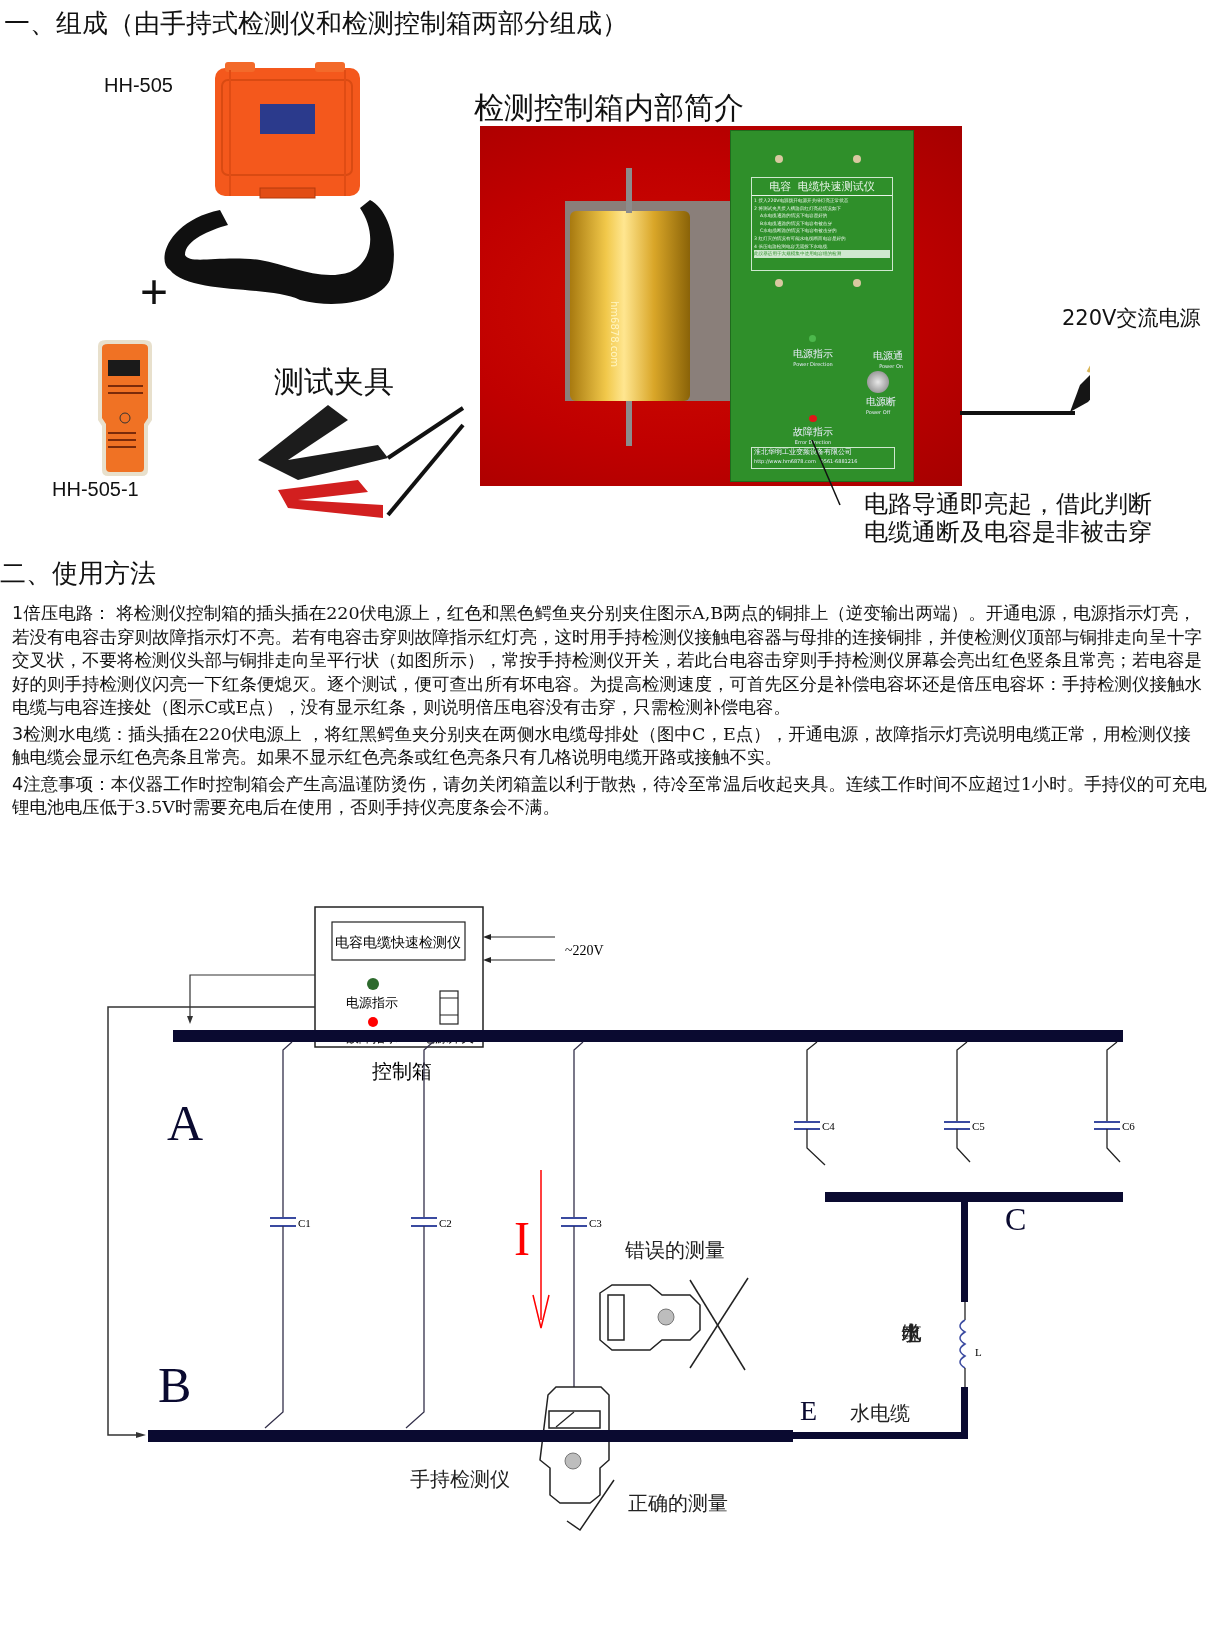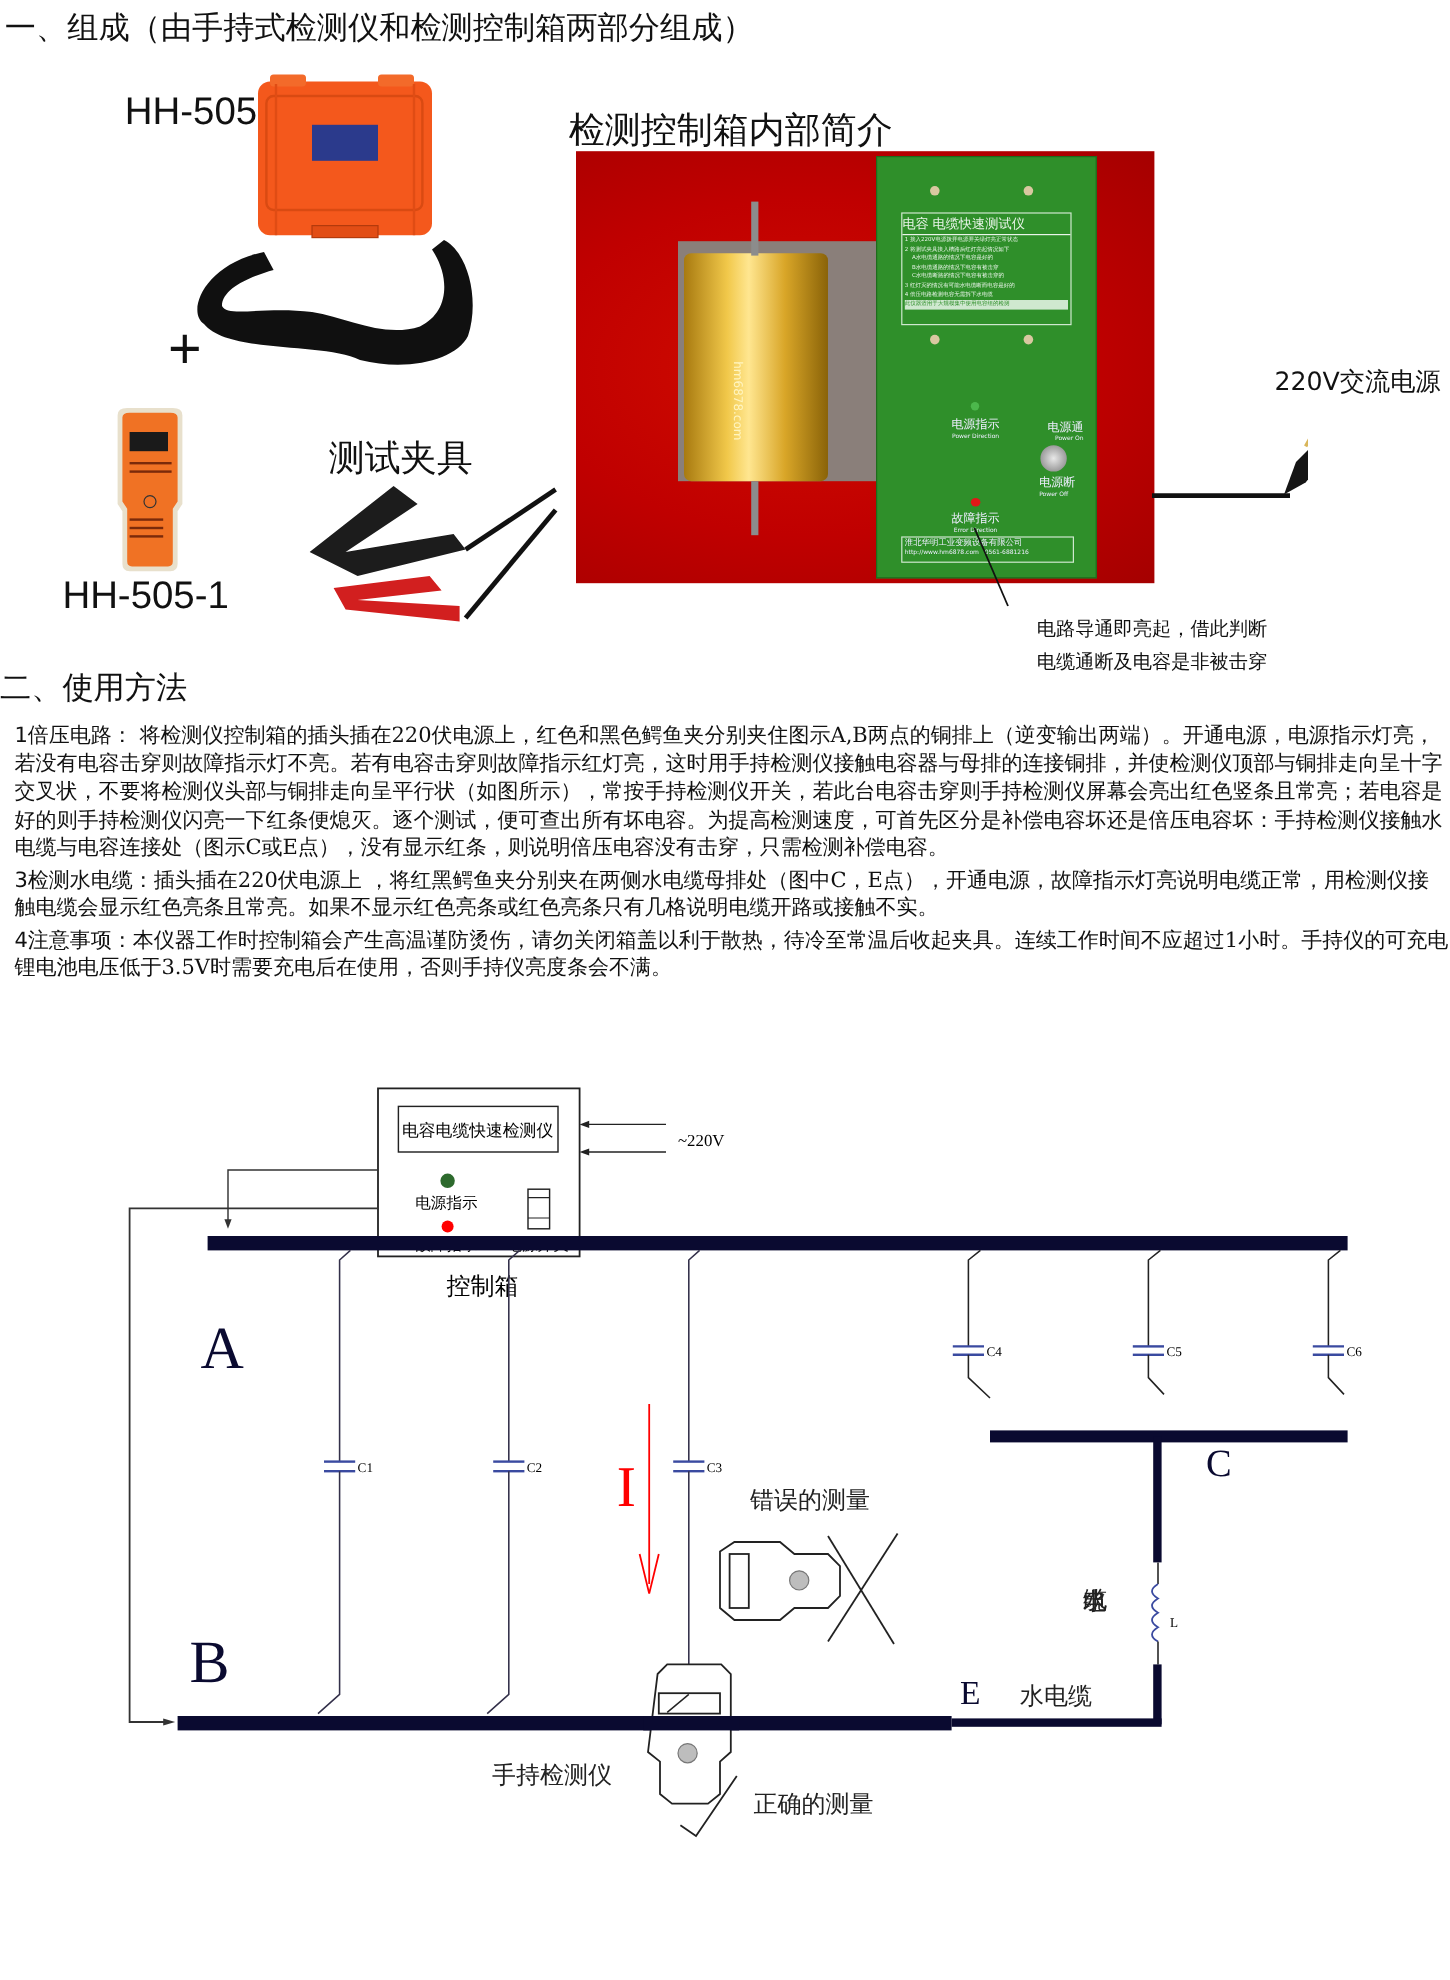--- a/index.html
+++ b/index.html
@@ -1,19 +1,19 @@
 <!DOCTYPE html>
 <html><head>
 <meta charset="utf-8">
 <style>
   html,body{margin:0;padding:0;background:#fff;}
   body{width:1208px;height:1650px;position:relative;overflow:hidden;font-family:"DejaVu Sans",sans-serif;color:#111;}
   .abs{position:absolute;}
   .h1{font-size:26px;font-family:"DejaVu Sans",sans-serif;white-space:nowrap;}
-  .model{font-size:32px;font-family:"Liberation Sans",sans-serif;white-space:nowrap;}
+  .model{font-size:20px;font-family:"Liberation Sans",sans-serif;white-space:nowrap;}
   .label{font-size:30px;white-space:nowrap;}
   .para{font-size:17.5px;line-height:23.5px;font-family:"DejaVu Serif",serif;}
   .para .lead{font-family:"DejaVu Sans",sans-serif;}
   .para p{margin:0 0 3px 12px;}
   svg text{font-family:"DejaVu Sans",sans-serif;}
   .serif{font-family:"Liberation Serif",serif !important;}
 </style>
 </head>
 <body>
 
@@ -65,21 +65,21 @@
   <div class="abs" style="left:90px;top:85px;width:120px;height:190px;background:linear-gradient(90deg,#a87a10,#f1c84a 30%,#ffe690 45%,#d9a628 70%,#8a6308);border-radius:6px;">
     <div class="abs" style="left:50px;top:90px;color:#fff5c0;font-size:10px;transform:rotate(90deg);transform-origin:left top;white-space:nowrap;">hm6878.com</div>
   </div>
   <div class="abs" style="left:146px;top:42px;width:6px;height:45px;background:#8c8c8c;"></div>
   <div class="abs" style="left:146px;top:275px;width:6px;height:45px;background:#8c8c8c;"></div>
 
   <div class="abs" style="left:250px;top:4px;width:182px;height:350px;background:#2f8f2a;border:1px solid #1e6b1c;">
     <div class="abs" style="left:44px;top:24px;width:8px;height:8px;border-radius:50%;background:#d9c8a0;"></div>
     <div class="abs" style="left:122px;top:24px;width:8px;height:8px;border-radius:50%;background:#d9c8a0;"></div>
     <div class="abs" style="left:20px;top:46px;width:140px;height:92px;border:1px solid #cfe8cf;">
-      <div style="color:#eaf5ea;font-size:11px;text-align:left;font-family:Liberation Sans, sans-serif;border-bottom:1px solid #eaf5ea;padding:1px 0;">电容 电缆快速测试仪</div>
+      <div style="color:#eaf5ea;font-size:11px;text-align:center;font-family:Liberation Mono, monospace;border-bottom:1px solid #eaf5ea;padding:1px 0;">电容 电缆快速测试仪</div>
       <div style="color:#eaf5ea;font-size:4.6px;line-height:7.6px;padding:1px 2px;">
         <div>1 接入220V电源拨开电源开关绿灯亮正常状态</div>
         <div>2 将测试夹具接入槽路后红灯亮起情况如下</div>
         <div style="padding-left:6px">A水电缆通路的情况下电容是好的</div>
         <div style="padding-left:6px">B水电缆通路的情况下电容有被击穿</div>
         <div style="padding-left:6px">C水电缆断路的情况下电容有被击穿的</div>
         <div>3 红灯灭的情况有可能水电缆断而电容是好的</div>
         <div>4 倍压电路检测电容无需拆下水电缆</div>
         <div style="background:#cfe8cf;color:#2f8f2a;">此仪器适用于大规模集中使用电容组的检测</div>
       </div>
@@ -118,21 +118,21 @@
   <line x1="0" y1="73" x2="115" y2="73" stroke="#111" stroke-width="4"></line>
   <path d="M110 72 L120 45 L135 30 L145 42 L128 62 Z" fill="#151515"></path>
   <line x1="128" y1="32" x2="136" y2="18" stroke="#d9b65a" stroke-width="3"></line>
   <line x1="138" y1="40" x2="146" y2="26" stroke="#d9b65a" stroke-width="3"></line>
 </svg>
 <div class="abs label" style="left:1062px;top:304px;font-size:21px;">220V交流电源</div>
 
 <svg class="abs" style="left:810px;top:440px;" width="40" height="70">
   <line x1="2" y1="0" x2="30" y2="65" stroke="#111" stroke-width="1.5"></line>
 </svg>
-<div class="abs label" style="left:864px;top:510px;font-size:16px;line-height:28px;">
+<div class="abs label" style="left:864px;top:490px;font-size:24px;line-height:28px;">
   <div>电路导通即亮起，借此判断</div>
   <div>电缆通断及电容是非被击穿</div>
 </div>
 
 <div class="abs h1" style="left:0px;top:556px;">二、使用方法</div>
 
 <div class="abs para" style="left:0;top:602px;width:1208px;">
   <p><span class="lead">1倍压电路：</span><span> 将检测仪控制箱的插头插在220伏电源上，红色和黑色鳄鱼夹分别夹住图示A,B两点的铜排上（逆变输出两端）。开通电源，电源指示灯亮，若没有电容击穿则故障指示灯不亮。若有电容击穿则故障指示红灯亮，这时用手持检测仪接触电容器与母排的连接铜排，并使检测仪顶部与铜排走向呈十字交叉状，不要将检测仪头部与铜排走向呈平行状（如图所示），常按手持检测仪开关，若此台电容击穿则手持检测仪屏幕会亮出红色竖条且常亮；若电容是好的则手持检测仪闪亮一下红条便熄灭。逐个测试，便可查出所有坏电容。为提高检测速度，可首先区分是补偿电容坏还是倍压电容坏：手持检测仪接触水电缆与电容连接处（图示C或E点），没有显示红条，则说明倍压电容没有击穿，只需检测补偿电容。</span></p>
   <p><span class="lead">3检测水电缆：</span><span>插头插在220伏电源上 ，将红黑鳄鱼夹分别夹在两侧水电缆母排处（图中C，E点），开通电源，故障指示灯亮说明电缆正常，用检测仪接触电缆会显示红色亮条且常亮。如果不显示红色亮条或红色亮条只有几格说明电缆开路或接触不实。</span></p>
   <p><span class="lead">4注意事项：</span><span>本仪器工作时控制箱会产生高温谨防烫伤，请勿关闭箱盖以利于散热，待冷至常温后收起夹具。连续工作时间不应超过1小时。手持仪的可充电锂电池电压低于3.5V时需要充电后在使用，否则手持仪亮度条会不满。</span></p>

